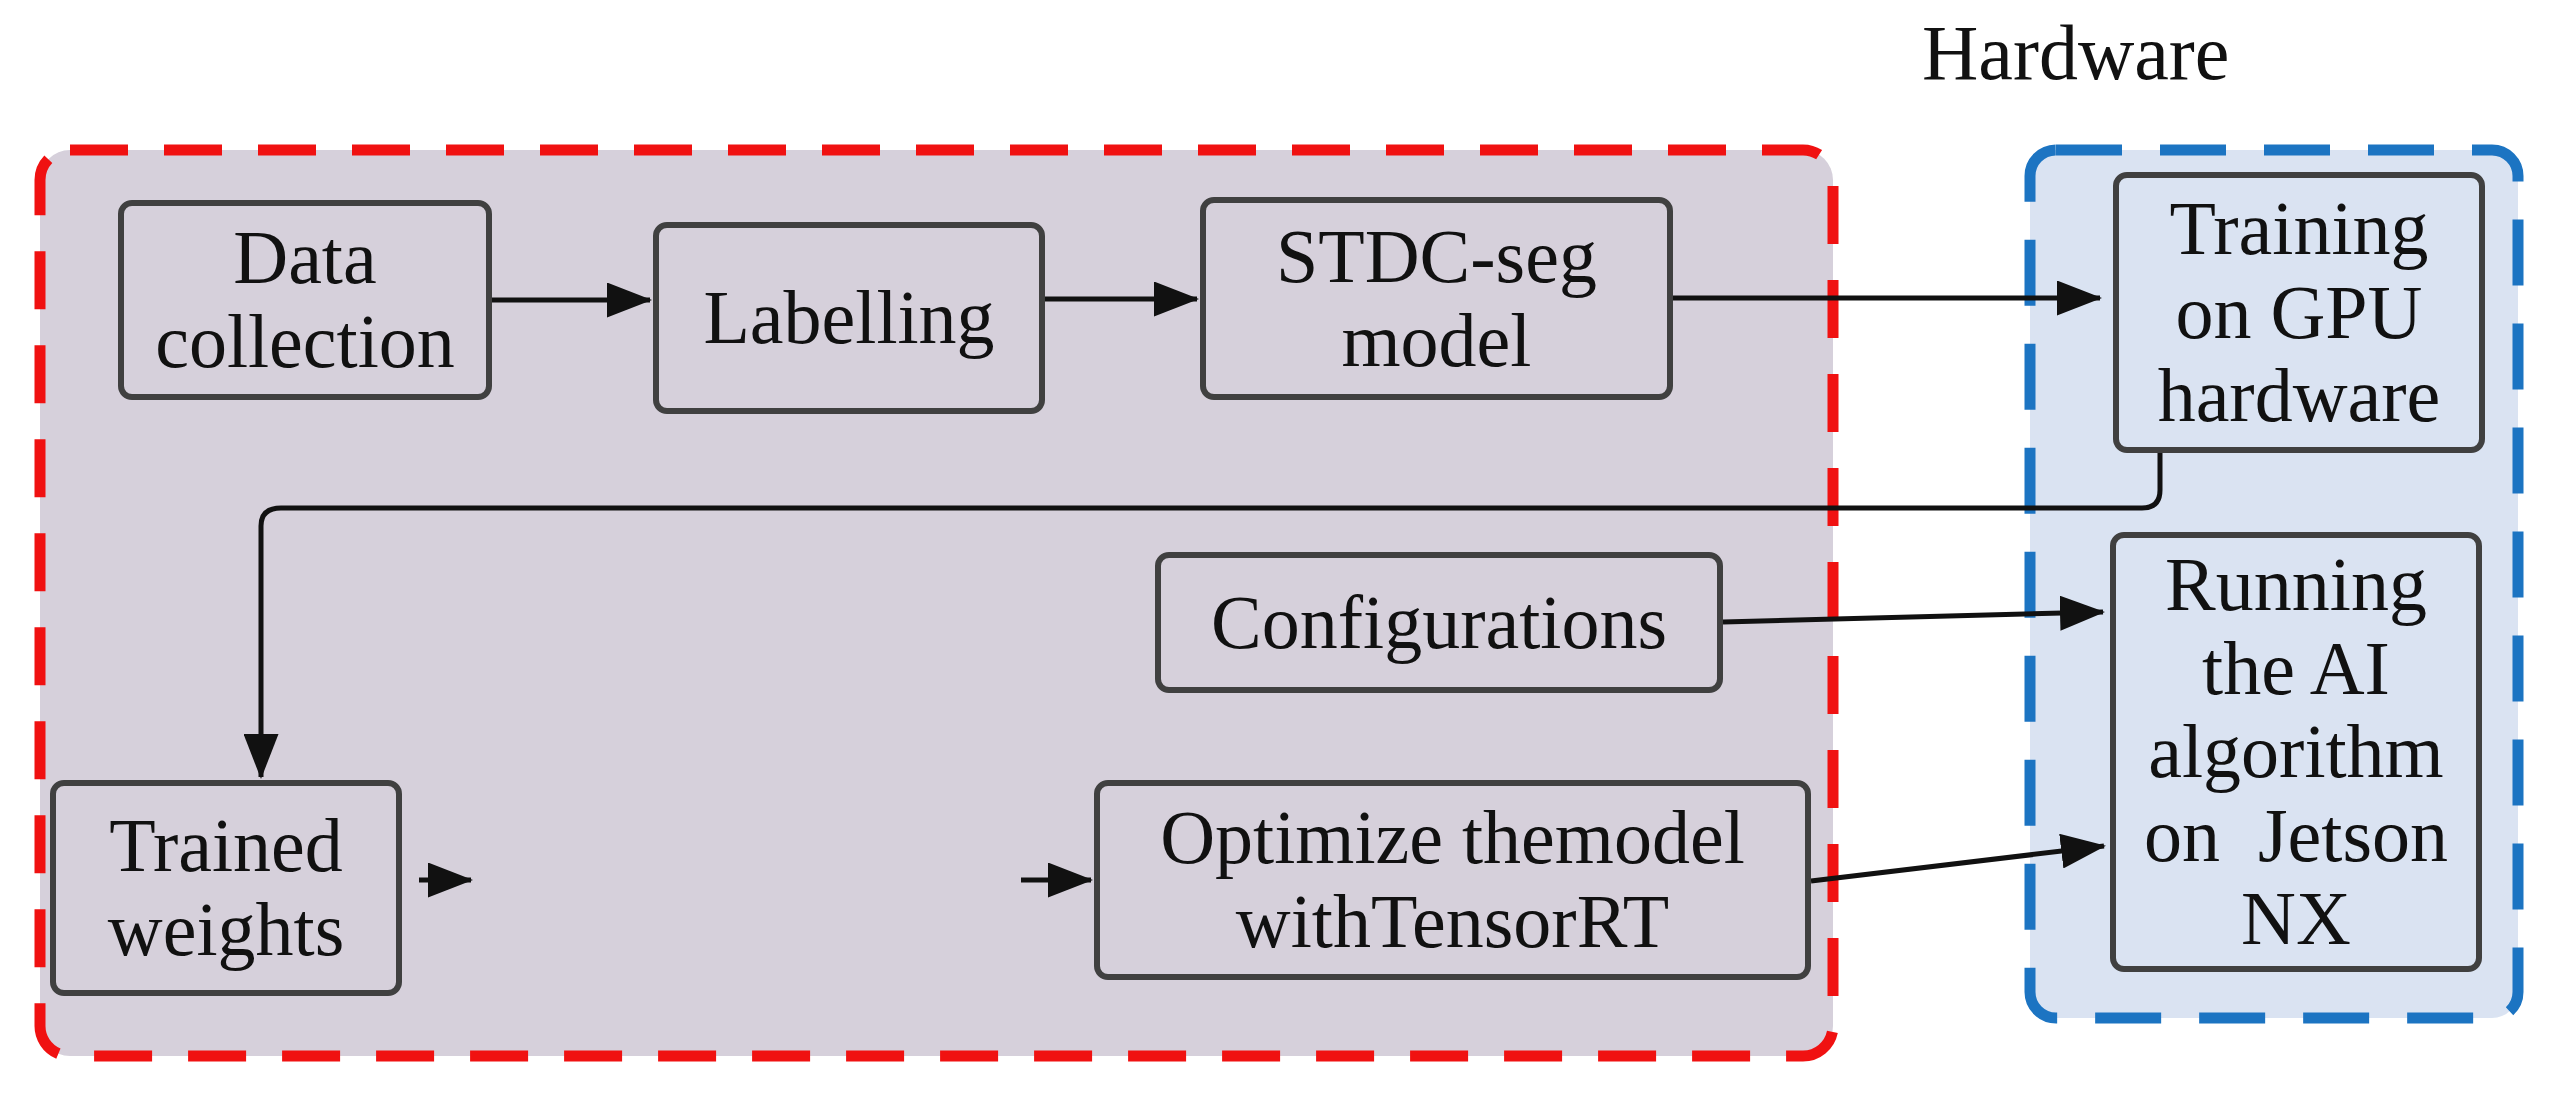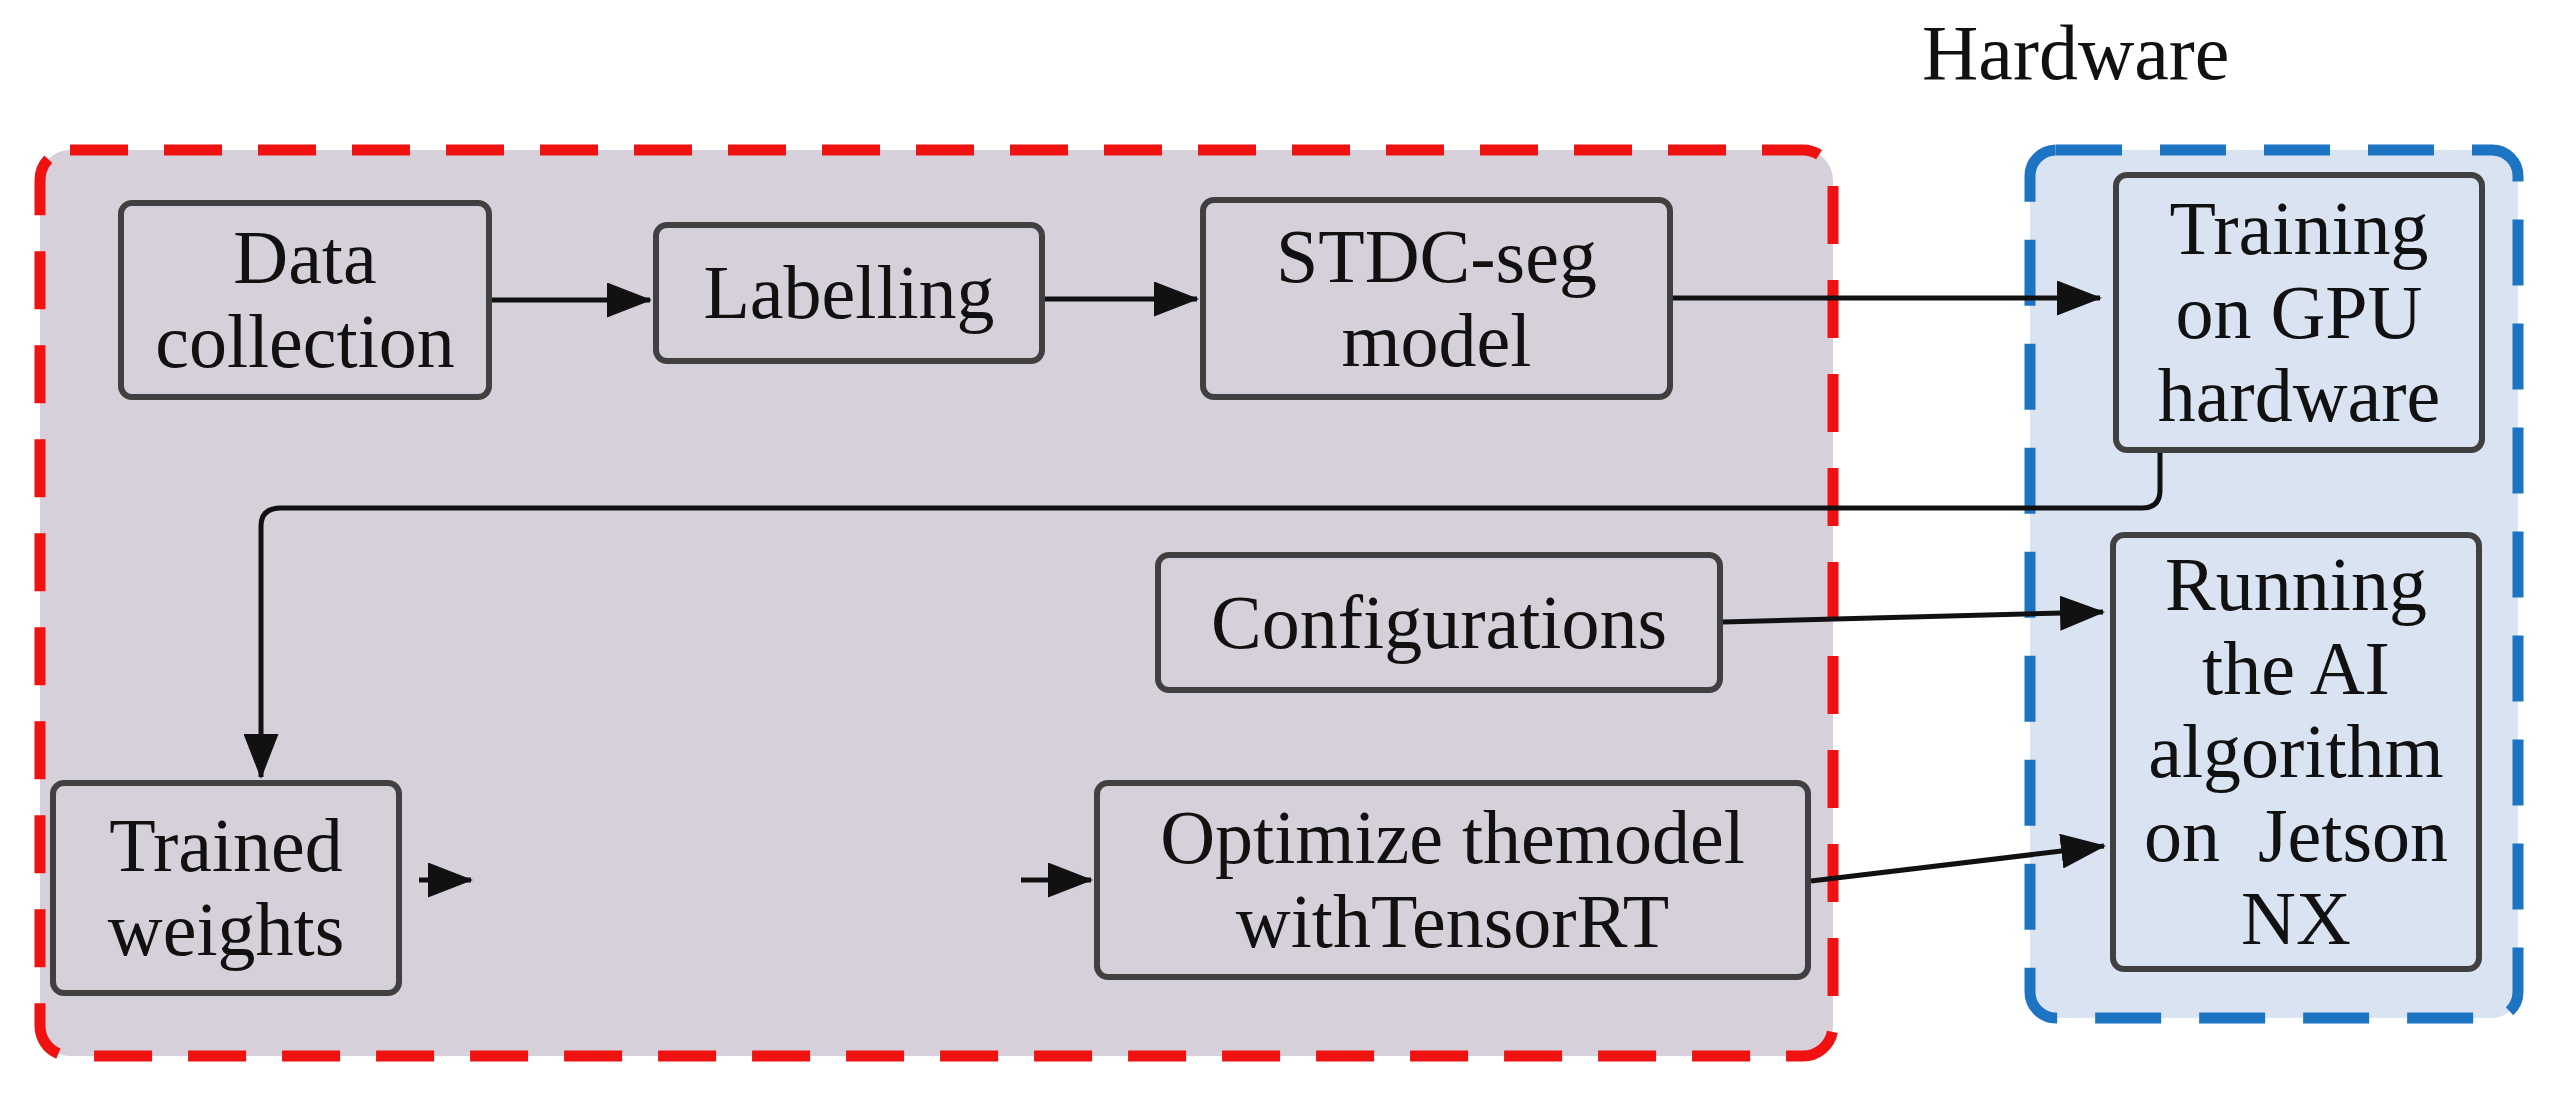--- a/index.html
+++ b/index.html
@@ -38,21 +38,21 @@
     font-size: 76px;
     line-height: 1.1;
     white-space: pre-wrap;
     color: #111111;
   }
   .sw-node { background: #d6d0db; }
   .hw-node { background: #dae3f2; }
 
   
   #node-data-collection { left: 118px;  top: 200px; width: 374px; height: 200px; }
-  #node-labelling       { left: 653px;  top: 222px; width: 392px; height: 142px; }
+  #node-labelling       { left: 653px;  top: 222px; width: 392px; height: 192px; }
   #node-stdc-seg        { left: 1200px; top: 197px; width: 473px; height: 203px; }
   #node-configurations  { left: 1155px; top: 552px; width: 568px; height: 141px; }
   #node-trained-weights { left: 50px;   top: 780px; width: 352px; height: 216px; }
   #node-convert-onnx    { left: 474px;  top: 780px; width: 547px; height: 200px; }
   #node-optimize-trt    { left: 1094px; top: 780px; width: 717px; height: 200px; }
   
   #node-training-gpu    { left: 2105px; top: 172px; width: 372px; height: 281px; margin-left: 8px; }
   #node-running-jetson  { left: 2110px; top: 532px; width: 372px; height: 440px; }
 </style>
 </head>

